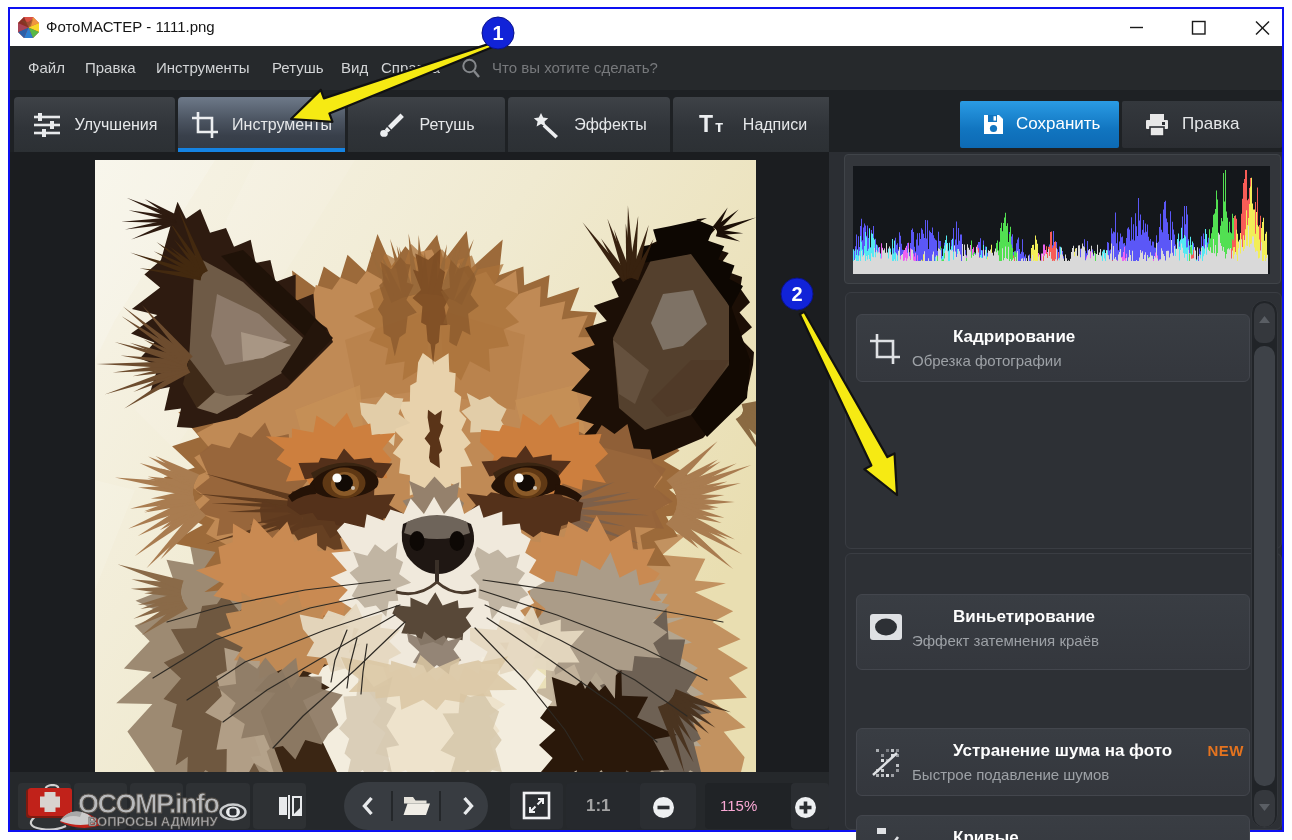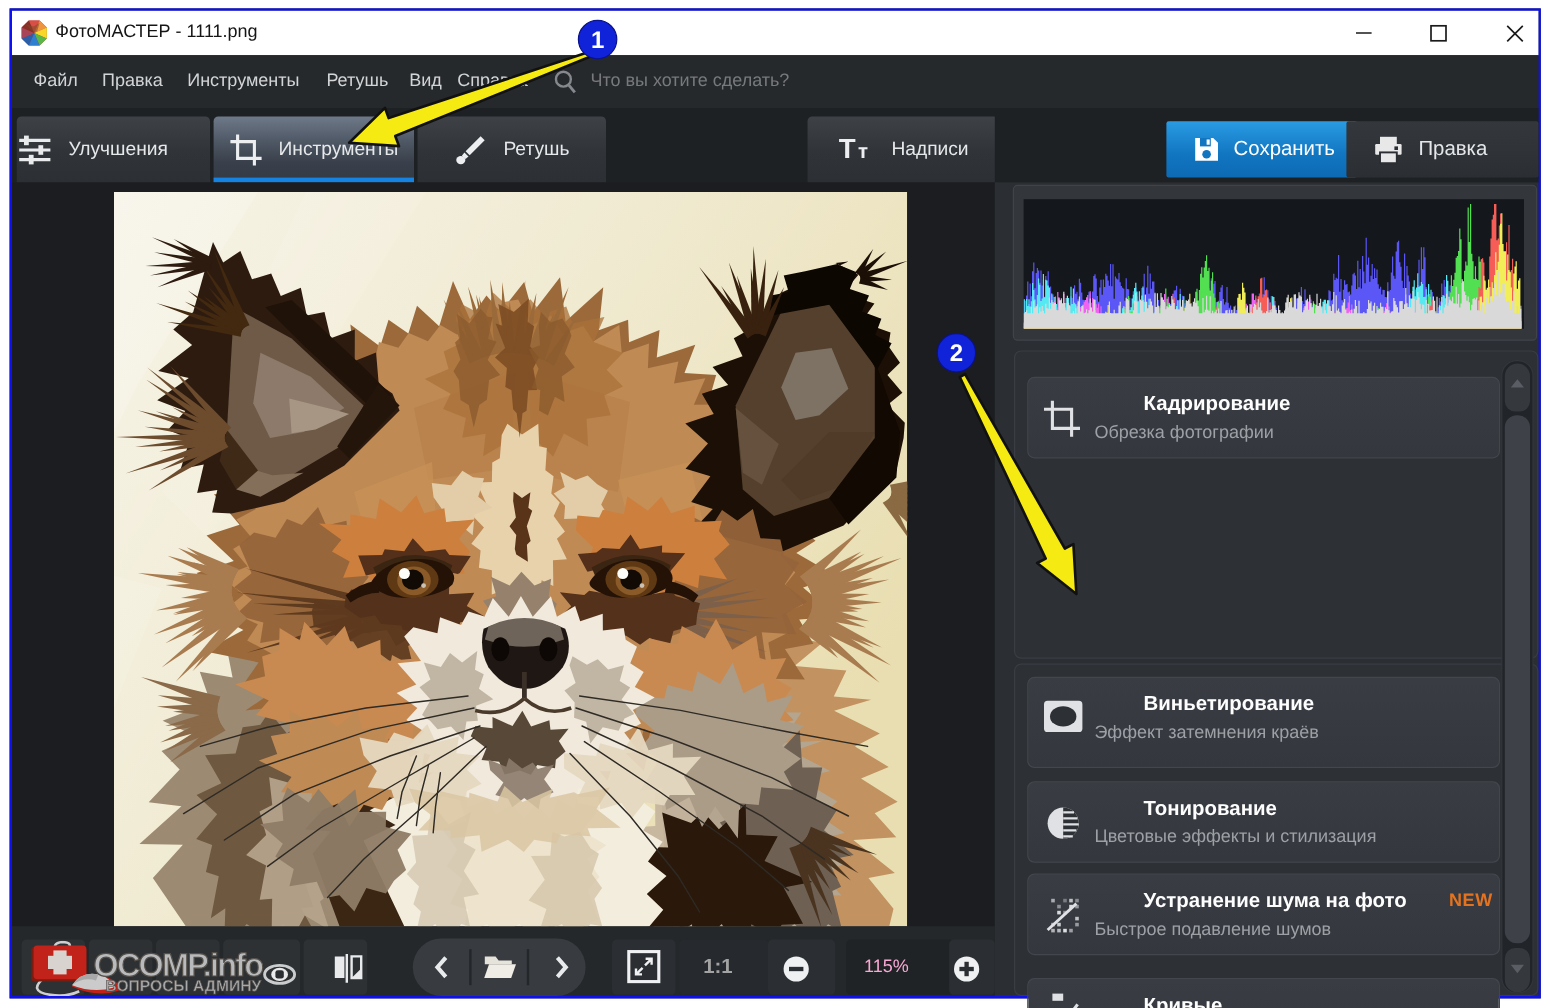--- a/index.html
+++ b/index.html
@@ -20,21 +20,21 @@
 
 #canvas { position:absolute; left:0; top:143px; width:819px; height:620px; background:#1b1d20; }
 #photo { position:absolute; left:85px; top:8px; width:661px; height:612px; }
 
 #bottombar { position:absolute; left:0; top:763px; width:819px; height:58px; background:#25282b; }
 .bbtn { position:absolute; top:11px; height:46px; background:#2e3134; border-radius:4px; }
 
 #rpanel { position:absolute; left:819px; top:143px; width:453px; height:678px; background:#2b2e33; }
 
 #saveprint { position:absolute; left:819px; top:81px; width:453px; height:62px; background:#1e2124; }
-#savebtn { position:absolute; left:143px; top:11px; width:159px; height:47px; background:linear-gradient(#2a9be4,#1175c0 60%,#0d6ab4); border-radius:2px; color:#fff; font-size:17px; }
+#savebtn { position:absolute; left:131px; top:11px; width:159px; height:47px; background:linear-gradient(#2a9be4,#1175c0 60%,#0d6ab4); border-radius:2px; color:#fff; font-size:17px; }
 #printbtn { position:absolute; left:293px; top:11px; width:160px; height:47px; background:linear-gradient(#34383d,#2b2e33); border-radius:2px; color:#e4e6e8; font-size:17px; }
 
 #histbox { position:absolute; left:15px; top:2px; width:437px; height:130px; background:#33363b; border:1px solid #404449; border-radius:4px; }
 #histplot { position:absolute; left:8px; top:11px; width:417px; height:108px; background:#14171b; }
 
 .grp { position:absolute; left:16px; width:430px; background:#2d3035; border:1px solid #3a3d43; border-radius:6px; }
 .item { position:absolute; left:27px; width:394px; height:68px; background:linear-gradient(#393d43,#34373d); border:1px solid #43464d; border-radius:6px; }
 .item.hov { background:linear-gradient(#454a52,#3d4149); }
 .item .t1 { position:absolute; left:55px; top:12px; font-size:17px; font-weight:bold; color:#fdfdfd;margin-left:41px; }
 .item .t2 { position:absolute; left:55px; top:37px; font-size:15px; color:#9da1a6; }
@@ -77,21 +77,21 @@
     <span class="m" style="left:331px">Вид</span>
     <span class="m" style="left:371px">Справка</span>
     <svg style="position:absolute;left:449px;top:10px" width="24" height="24" viewBox="0 0 24 24">
       <circle cx="10.5" cy="10" r="6.2" fill="none" stroke="#85888c" stroke-width="2"></circle>
       <line x1="15" y1="15" x2="20" y2="21" stroke="#85888c" stroke-width="2.4"></line>
     </svg>
     <span class="m" style="left:482px;color:#77797c">Что вы хотите сделать?</span>
   </div>
   <div id="tabstrip">
       <div class="tab" style="left:4px;width:161px">
-        <div style="position:absolute;left:0;top:0;width:100%;height:55px;display:flex;align-items:center;justify-content:flex-start;gap:13px">
+        <div style="position:absolute;left:0;top:0;width:100%;height:55px;display:flex;align-items:center;justify-content:center;gap:13px">
           <svg width="30" height="30" viewBox="0 0 30 30">
 <g stroke="#e8eaec" stroke-width="2.6" fill="#e8eaec">
 <line x1="2" y1="7" x2="28" y2="7"></line>
               <rect x="6" y="3" width="4" height="8" stroke="none"></rect>
 <line x1="2" y1="15" x2="28" y2="15"></line>
               <rect x="18" y="11" width="4" height="8" stroke="none"></rect>
 <line x1="2" y1="23" x2="28" y2="23"></line>
               <rect x="10" y="19" width="4" height="8" stroke="none"></rect>
 </g>
           </svg>
@@ -111,20 +111,29 @@
         <div class="underline"></div>
       </div>
       <div class="tab" style="left:338px;width:157px">
         <div style="position:absolute;left:0;top:0;width:100%;height:55px;display:flex;align-items:center;justify-content:center;gap:13px">
           <svg width="28" height="28" viewBox="0 0 28 28">
 <path d="M22.5 2.5 l3.4 3.4 -12.5 12.5 -3.4 -3.4 z" fill="#eceef0"></path>
 <path d="M9 16 l3.4 3.4 -2.5 2 -3 -2.6 z" fill="#eceef0"></path>
 <ellipse cx="6" cy="22.4" rx="3.8" ry="3.4" fill="#eceef0"></ellipse>
 </svg>
           <span>Ретушь</span>
+        </div>
+      </div>
+      <div class="tab" style="left:498px;width:162px">
+        <div style="position:absolute;left:0;top:0;width:100%;height:55px;display:flex;align-items:center;justify-content:center;gap:13px">
+          <svg width="30" height="30" viewBox="0 0 30 30">
+<path d="M10 3 l2.2 4.6 5 .6 -3.7 3.4 1 5 -4.5-2.6 -4.4 2.6 1-5 -3.8-3.4 5-.6 z" fill="#eceef0"></path>
+<path d="M14 14 l13 12 -2.6 2.6 -12.8-12.2 z" fill="#eceef0"></path>
+</svg>
+          <span>Эффекты</span>
         </div>
       </div>
       <div class="tab" style="left:663px;width:159px">
         <div style="position:absolute;left:0;top:0;width:100%;height:55px;display:flex;align-items:center;justify-content:center;gap:13px">
           <svg width="32" height="28" viewBox="0 0 32 28">
             <g fill="#eceef0" font-family="Liberation Sans" font-weight="bold">
 <text x="1" y="21" font-size="23">T</text>
               <text x="17" y="21" font-size="17">т</text>
             </g>
           </svg>
@@ -424,43 +433,27 @@
       <div class="item" style="top:162px;height:68px">
         <div class="ic"><svg width="32" height="32" viewBox="0 0 32 32">
             <g stroke="#dfe1e4" stroke-width="2.6" fill="none">
 <path d="M8 1 v23 h23"></path>
               <path d="M1 8 h23 v23"></path>
             </g>
           </svg></div>
         <div class="t1">Кадрирование</div>
         <div class="t2">Обрезка фотографии</div>
       </div>
-      <div class="item" style="top:412px;height:76px">
+      <div class="item" style="top:442px;height:76px">
         <div class="ic"><svg width="34" height="30" viewBox="0 0 34 30">
 <rect x="1" y="1" width="32" height="26" rx="3" fill="#dfe1e4"></rect>
 <ellipse cx="17" cy="14" rx="11" ry="8.5" fill="#2d3035"></ellipse>
           </svg></div>
         <div class="t1">Виньетирование</div>
         <div class="t2">Эффект затемнения краёв</div>
-      </div>
-      <div class="item" style="top:499px;height:68px">
-        <div class="ic"><svg width="34" height="34" viewBox="0 0 34 34">
-<circle cx="17" cy="16" r="13" fill="#dfe1e4"></circle>
-<path d="M17 3 a13 13 0 0 0 0 26 z" fill="#2d3035" opacity="0.0"></path>
-<path d="M17 3 a13 13 0 0 1 0 26 z" fill="#2d3035"></path>
-<g stroke="#dfe1e4" stroke-width="2">
-              <line x1="17" y1="7" x2="26" y2="7"></line>
-              <line x1="17" y1="12" x2="29" y2="12"></line>
-              <line x1="17" y1="17" x2="30" y2="17"></line>
-              <line x1="17" y1="22" x2="28" y2="22"></line>
-              <line x1="17" y1="27" x2="25" y2="27"></line>
-            </g>
-          </svg></div>
-        <div class="t1">Тонирование</div>
-        <div class="t2">Цветовые эффекты и стилизация</div>
       </div>
       <div class="item" style="top:576px;height:68px">
         <div class="ic"><svg width="34" height="34" viewBox="0 0 34 34">
             <rect x="7" y="2" width="3" height="3" fill="#dfe1e4" opacity="0.68"></rect>
             <rect x="7" y="22" width="3" height="3" fill="#dfe1e4" opacity="0.68"></rect>
             <rect x="7" y="27" width="3" height="3" fill="#dfe1e4" opacity="0.73"></rect>
             <rect x="12" y="7" width="3" height="3" fill="#dfe1e4" opacity="0.53"></rect>
             <rect x="12" y="12" width="3" height="3" fill="#dfe1e4" opacity="0.95"></rect>
             <rect x="12" y="22" width="3" height="3" fill="#dfe1e4" opacity="0.88"></rect>
             <rect x="12" y="27" width="3" height="3" fill="#dfe1e4" opacity="0.77"></rect>

